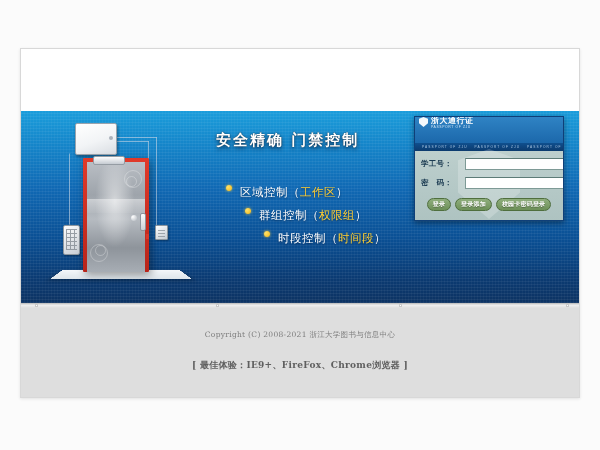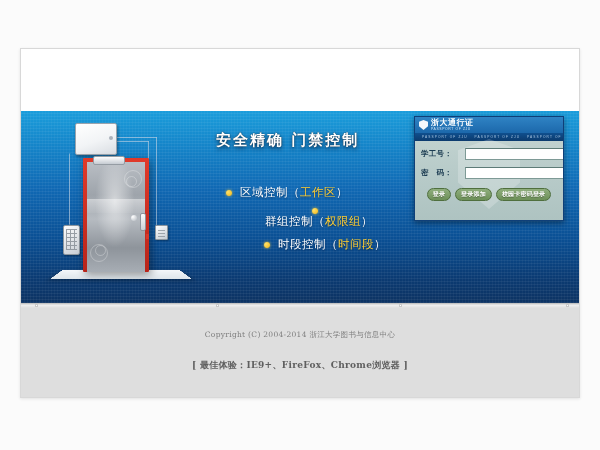--- a/index.html
+++ b/index.html
@@ -174,22 +174,22 @@
 
   
   .hero-head{
     position:absolute;left:195px;top:20px;
     font-family:"DejaVu Sans","Liberation Sans",sans-serif;
     font-size:15px;font-weight:700;color:#ffffff;letter-spacing:2px;
     text-shadow:0 2px 4px rgba(0,20,50,.7),0 0 1px rgba(0,0,0,.9);
     white-space:nowrap;
   }
   .hero-list{position:absolute;left:205px;top:74px;}
-  .hero-item{display:flex;align-items:center;margin-bottom:8px;white-space:nowrap;}
-  .hero-item.i2{margin-left:26px;flex-direction:column;}
+  .hero-item{display:flex;margin-bottom:8px;white-space:nowrap;}
+  .hero-item.i2{margin-left:19px;}
   .hero-item.i3{margin-left:38px;}
   .dot{
     width:6px;height:6px;border-radius:50%;flex:none;margin-right:8px;
     background:radial-gradient(circle at 32% 32%,#ffe16a,#f0b818);
     box-shadow:0 0 3px rgba(255,210,60,.8);
   }
   .hero-item .tx{
     font-family:"DejaVu Sans","Liberation Sans",sans-serif;
     font-size:11.5px;color:#ffffff;font-weight:500;letter-spacing:.5px;
     text-shadow:0 1px 2px rgba(0,20,50,.6);
@@ -198,23 +198,23 @@
 
   
   .login-panel{
     position:absolute;right:15px;top:5px;width:148px;height:103px;
     background:linear-gradient(180deg,#c7d6d3 0%,#b9ccca 48%,#aec3c1 100%);
     border:1px solid #0f3f78;
     box-shadow:0 2px 6px rgba(0,0,0,.4);
     overflow:hidden;
   }
   .lp-title{
-    position:relative;height:16px;
+    position:relative;height:26px;
     background:linear-gradient(180deg,#2f83c4 0%,#1c68ab 100%);
-    display:flex;align-items:center;padding-left:4px;
+    display:flex;padding-left:4px;
   }
   .lp-shield{
     width:9px;height:10px;flex:none;margin-right:3px;
     background:#ffffff;
     clip-path:polygon(50% 0%,100% 18%,100% 62%,50% 100%,0% 62%,0% 18%);
     opacity:.95;
   }
   .lp-title-cn{
     font-family:"DejaVu Sans","Liberation Sans",sans-serif;
     font-size:8px;font-weight:700;color:#ffffff;letter-spacing:.5px;line-height:1;
@@ -377,17 +377,17 @@
   </div>
 
   <div class="footer">
     <div class="footer-sep"></div>
     <div class="footer-nodes">
       <div class="fnode" style="left:14px"></div>
       <div class="fnode" style="left:195px"></div>
       <div class="fnode" style="left:378px"></div>
       <div class="fnode" style="left:545px"></div>
     </div>
-    <div class="footer-line1">Copyright (C) 2004-2014 浙江大学图书与信息中心</div>
+    <div class="footer-line1">Copyright (C) 2008-2021 浙江大学图书与信息中心</div>
     <div class="footer-line2">[ 最佳体验：IE9+、FireFox、Chrome浏览器 ]</div>
   </div>
 
 </div>
 
 </body></html>

